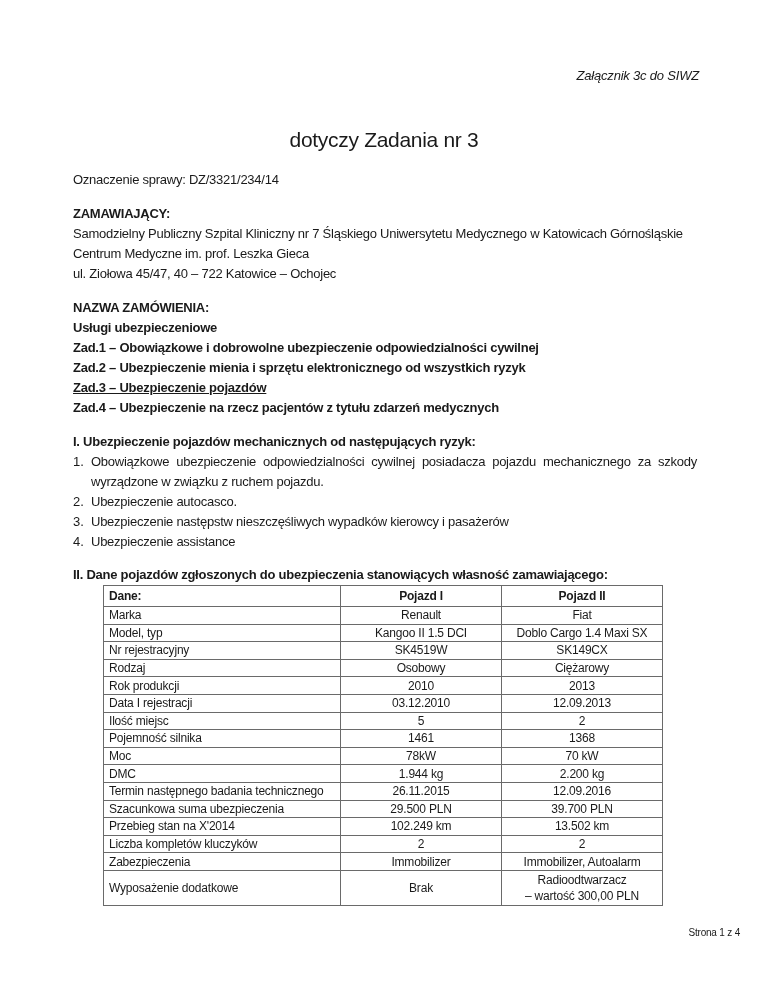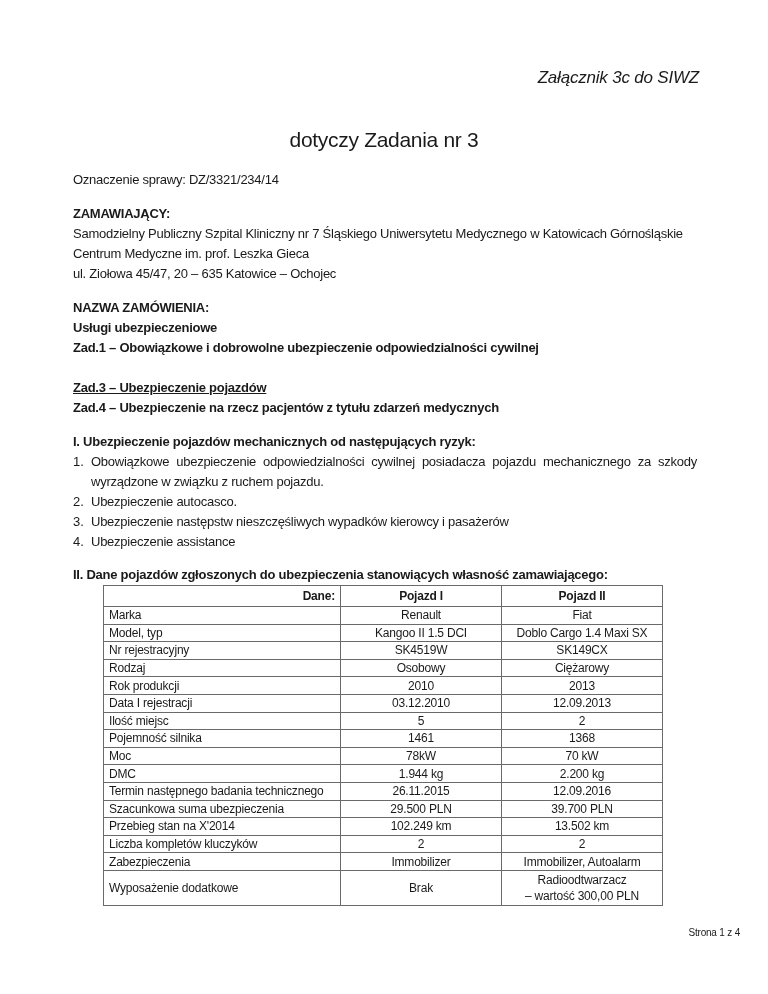--- a/index.html
+++ b/index.html
@@ -3,21 +3,21 @@
 <meta charset="utf-8">
 <style>
   html, body { margin: 0; padding: 0; background: #ffffff; }
   body {
     width: 768px; height: 994px; position: relative; overflow: hidden;
     font-family: "Liberation Sans", sans-serif; color: #1a1a1a;
   }
   .page { position: absolute; left: 0; top: 0; width: 768px; height: 994px; }
   .annex {
     position: absolute; right: 69px; top: 68px;
-    font-size: 17px; font-style: italic; letter-spacing: -0.2px;
+    font-size: 13px; font-style: italic; letter-spacing: -0.2px;
   }
   .title {
     position: absolute; left: 0; width: 768px; top: 107px; text-align: center;
     font-size: 15px; font-weight: bold; letter-spacing: -0.3px;
   }
   .subtitle {
     position: absolute; left: 0; width: 768px; top: 128px; text-align: center;
     font-size: 21px; letter-spacing: -0.3px;
   }
   .txt { position: absolute; left: 73px; font-size: 13px; letter-spacing: -0.25px; white-space: nowrap; }
@@ -28,46 +28,47 @@
   .li-txt { position: absolute; left: 91px; font-size: 13px; letter-spacing: -0.25px; white-space: nowrap; }
 
   table.veh {
     position: absolute; left: 103px; top: 585px; width: 560px;
     border-collapse: collapse; font-size: 12px; letter-spacing: -0.2px;
   }
   table.veh td, table.veh th {
     border: 1px solid #6a6a6a; padding: 0 5px; height: 16.6px; line-height: 14px;
   }
   table.veh th { height: 20px; font-weight: bold; }
-  table.veh th.c1 { text-align: right; }
+  table.veh th.c1 { text-align: left; }
   table.veh .c1 { width: 226px; text-align: left; }
   table.veh .c2 { width: 150px; text-align: center; }
   table.veh .c3 { width: 150px; text-align: center; }
   table.veh tr.tall td { height: 34px; line-height: 16px; }
 
   .footer { position: absolute; right: 28px; top: 927px; font-size: 10px; letter-spacing: -0.2px; margin-left: 22px; }
 </style>
 </head>
 <body>
 
 <div class="page">
 
   <div class="annex">Załącznik 3c do SIWZ</div>
   <div class="subtitle">dotyczy Zadania nr 3</div>
 
   <div class="txt" style="top:172px">Oznaczenie sprawy: DZ/3321/234/14</div>
 
   <div class="txt b" style="top:206px">ZAMAWIAJĄCY:</div>
   <div class="txt" style="top:226px">Samodzielny Publiczny Szpital Kliniczny nr 7 Śląskiego Uniwersytetu Medycznego w Katowicach Górnośląskie</div>
   <div class="txt" style="top:246px">Centrum Medyczne im. prof. Leszka Gieca</div>
-  <div class="txt" style="top:266px">ul. Ziołowa 45/47, 20 – 635 Katowice – Ochojec</div>
+  <div class="txt" style="top:266px">ul. Ziołowa 45/47, 40 – 722 Katowice – Ochojec</div>
 
   <div class="txt b" style="top:300px">NAZWA ZAMÓWIENIA:</div>
   <div class="txt b" style="top:320px">Usługi ubezpieczeniowe</div>
   <div class="txt b" style="top:340px">Zad.1 – Obowiązkowe i dobrowolne ubezpieczenie odpowiedzialności cywilnej</div>
+  <div class="txt b" style="top:360px">Zad.2 – Ubezpieczenie mienia i sprzętu elektronicznego od wszystkich ryzyk</div>
   <div class="txt b u" style="top:380px">Zad.3 – Ubezpieczenie pojazdów</div>
   <div class="txt b" style="top:400px">Zad.4 – Ubezpieczenie na rzecz pacjentów z tytułu zdarzeń medycznych</div>
 
   <div class="txt b" style="top:434px">I. Ubezpieczenie pojazdów mechanicznych od następujących ryzyk:</div>
 
   <div class="li-num" style="top:454px">1.</div>
   <div class="li-txt just" style="top:454px; width:606px">Obowiązkowe ubezpieczenie odpowiedzialności cywilnej posiadacza pojazdu mechanicznego za szkody</div>
   <div class="li-txt" style="top:474px">wyrządzone w związku z ruchem pojazdu.</div>
 
   <div class="li-num" style="top:494px">2.</div>

